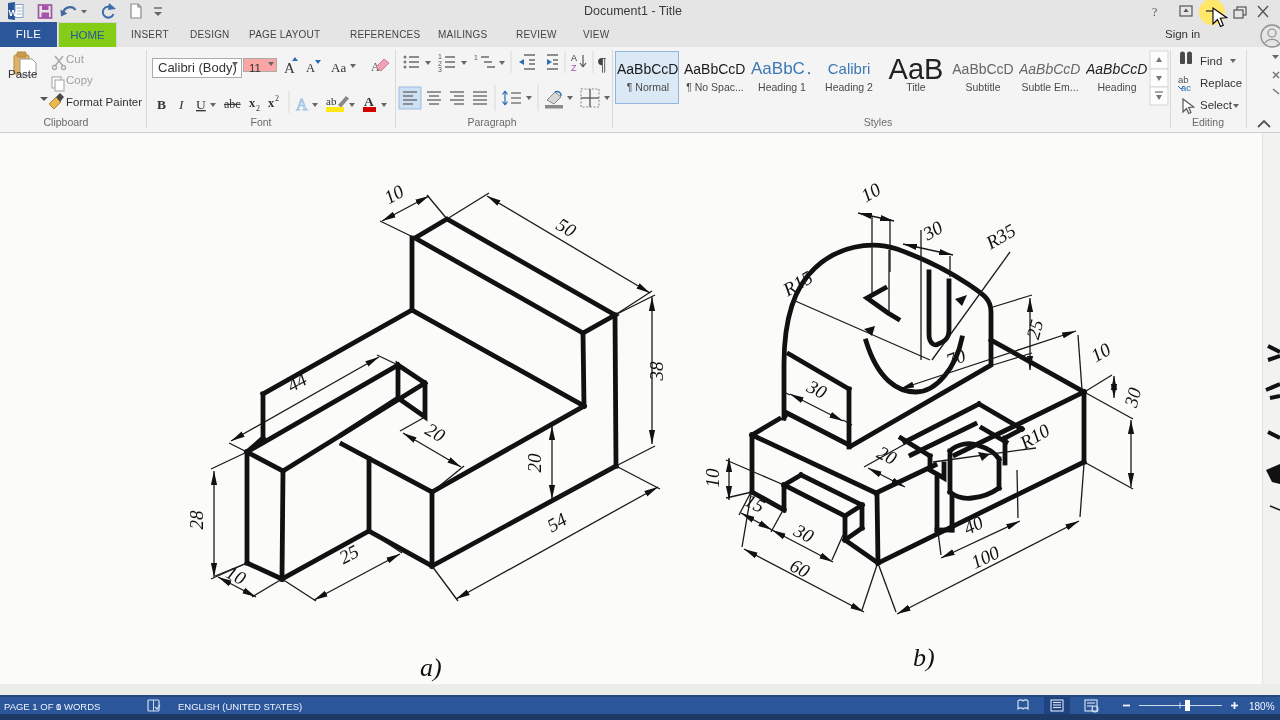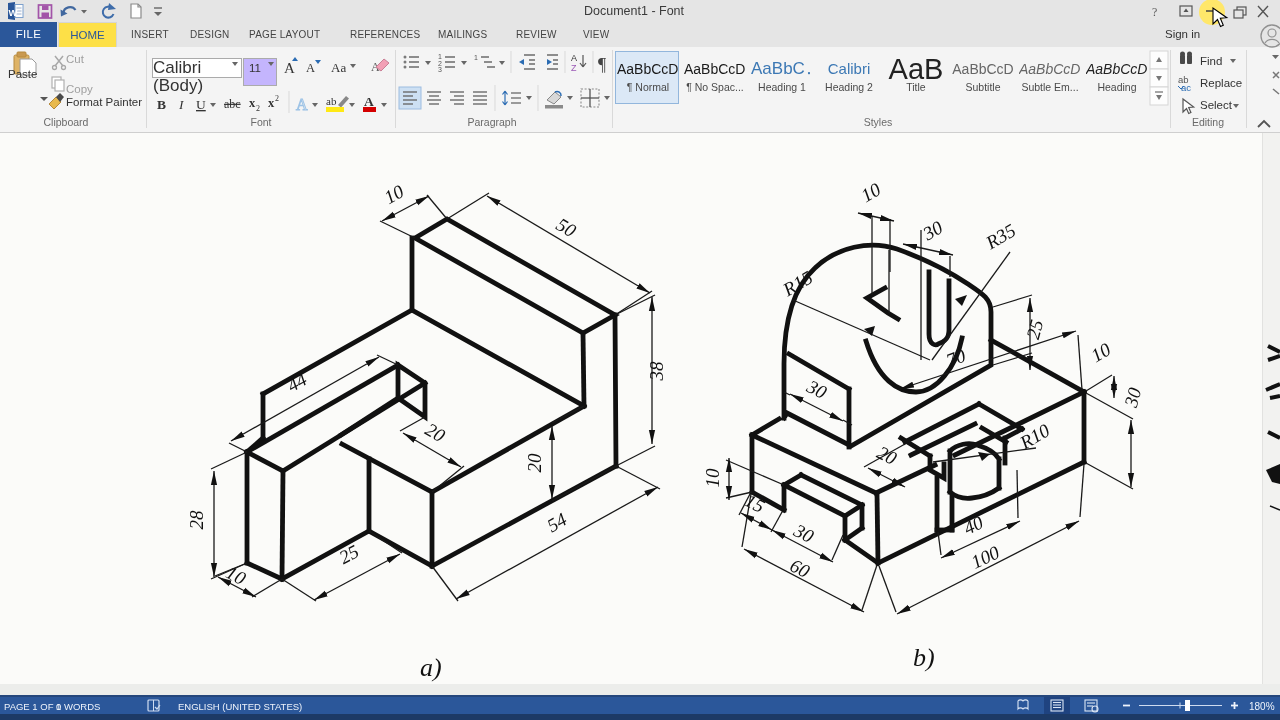--- a/index.html
+++ b/index.html
@@ -17,21 +17,21 @@
 .card .lbl{display:block;font-size:10.5px;color:#4a4a4a;margin-top:-2px;white-space:nowrap;overflow:hidden}
 </style></head>
 <body>
 <div class="abs" id="titlebar"></div>
 <div class="abs" id="tabrow"></div>
 <div class="abs" id="ribbon"></div>
 <div class="abs" id="docarea"></div>
 <div class="abs" id="statusbar"></div>
 <div class="abs" id="taskstrip"></div>
 
-<div class="abs" style="left:584px;top:4px;font-size:12.5px;color:#3b3b3b">Document1 - Font</div>
+<div class="abs" style="left:584px;top:4px;font-size:12.5px;color:#3b3b3b">Document1 - Title</div>
 
 <svg class="abs" style="left:0;top:0" width="340" height="22">
 
   <polygon points="8,3 15,2 15,20 8,19" fill="#2a5699"></polygon>
   <rect x="15" y="4.5" width="8" height="13" fill="#fdfdfd" stroke="#7da0cc" stroke-width="1"></rect>
   <line x1="16.5" y1="8" x2="21.5" y2="8" stroke="#aebfd8" stroke-width="1.2"></line>
   <line x1="16.5" y1="11" x2="21.5" y2="11" stroke="#aebfd8" stroke-width="1.2"></line>
   <line x1="16.5" y1="14" x2="21.5" y2="14" stroke="#aebfd8" stroke-width="1.2"></line>
   <text x="8.5" y="15.5" font-size="9.5" font-weight="bold" fill="#fff" font-family="Liberation Sans">W</text>
 
@@ -65,21 +65,21 @@
 
   <path d="M73 8 l0 16 l4.5 -4.5 l3 7 l2.8 -1.2 l-3 -7 l6.5 -0.6 z" fill="#fff" stroke="#000" stroke-width="1.1"></path>
 
   <circle cx="132" cy="36" r="11" fill="none" stroke="#909090" stroke-width="1.3"></circle>
   <circle cx="132" cy="33" r="4" fill="none" stroke="#909090" stroke-width="1.2"></circle>
   <path d="M125 43 a8 7 0 0 1 14 0" fill="none" stroke="#909090" stroke-width="1.2"></path>
 </svg>
 <div class="abs" style="left:1165px;top:28px;font-size:11.5px;color:#333">Sign in</div>
 
 <div class="abs" style="left:0;top:22px;width:57px;height:25px;background:#2b579a;color:#fff;font-size:11.5px;text-align:center;line-height:25px;letter-spacing:.3px">FILE</div>
-<div class="abs" style="left:58px;top:22px;width:59px;height:25px;background:#fde047;border:1px solid #d5d5d5;border-bottom:none;color:#2b579a;font-size:11.5px;text-align:center;line-height:24px">HOME</div>
+<div class="abs" style="left:58px;top:22px;width:59px;height:25px;background:#84cc16;border:1px solid #d5d5d5;border-bottom:none;color:#2b579a;font-size:11.5px;text-align:center;line-height:24px">HOME</div>
 <div class="tab" style="left:131px">INSERT</div>
 <div class="tab" style="left:190px">DESIGN</div>
 <div class="tab" style="left:249px">PAGE LAYOUT</div>
 <div class="tab" style="left:350px">REFERENCES</div>
 <div class="tab" style="left:438px">MAILINGS</div>
 <div class="tab" style="left:516px">REVIEW</div>
 <div class="tab" style="left:583px">VIEW</div>
 
 <div class="gsep" style="left:146px"></div>
 <div class="gsep" style="left:395px"></div>
@@ -100,25 +100,25 @@
   <path d="M55 9 l8 10 M63 9 l-8 10" stroke="#a8a8a8" stroke-width="1.5"></path>
   <circle cx="54.5" cy="20.5" r="2" fill="none" stroke="#a8a8a8" stroke-width="1.3"></circle>
   <circle cx="63.5" cy="20.5" r="2" fill="none" stroke="#a8a8a8" stroke-width="1.3"></circle>
   <rect x="52" y="30" width="9" height="11" fill="#fff" stroke="#b0b0b0" stroke-width="1.2"></rect>
   <rect x="55" y="33" width="9" height="11" fill="#fff" stroke="#b0b0b0" stroke-width="1.2"></rect>
   <path d="M49 57 l7 -7 5 5 -7 7 z" fill="#e8b94d" stroke="#b68a3e" stroke-width="1"></path>
   <polygon points="56,50 60,46 64,50 60,55" fill="#4a4a4a"></polygon>
 </svg>
 <div class="abs" style="left:8px;top:68px;width:35px;font-size:11.5px;color:#333">Paste</div>
 <div class="abs" style="left:66px;top:53px;font-size:11.5px;color:#a0a0a0">Cut</div>
-<div class="abs" style="left:66px;top:83px;font-size:11.5px;color:#a0a0a0">Copy</div>
+<div class="abs" style="left:66px;top:74px;font-size:11.5px;color:#a0a0a0">Copy</div>
 <div class="abs" style="left:66px;top:96px;font-size:11.5px;color:#333">Format Painter</div>
 
-<div class="abs" style="left:152px;top:58px;width:90px;height:20px;background:#fff;border:1px solid #ababab;font-size:17px;color:#333;line-height:18px;">Calibri (Body)</div>
-<div class="abs" style="left:243px;top:58px;width:34px;height:28px;background:#c4b5fd;border:1px solid #ababab;font-size:11.5px;color:#333;line-height:18px;padding-left:5px">11</div>
+<div class="abs" style="left:152px;top:58px;width:90px;height:20px;background:#fff;border:1px solid #ababab;font-size:13px;color:#333;line-height:18px;padding-left:5px">Calibri (Body)</div>
+<div class="abs" style="left:243px;top:58px;width:34px;height:14px;background:#fca5a5;border:1px solid #ababab;font-size:11.5px;color:#333;line-height:18px;padding-left:5px">11</div>
 <svg class="abs" style="left:146px;top:47px" width="250" height="86">
   <polygon points="86,15 92,15 89,19" fill="#666"></polygon>
   <polygon points="122,15 128,15 125,19" fill="#666"></polygon>
   <text x="138" y="26" font-size="15" fill="#333" font-family="Liberation Serif">A</text>
   <polygon points="149,10 152,14 146,14" fill="#2b6cb3"></polygon>
   <text x="160" y="25" font-size="12.5" fill="#333" font-family="Liberation Serif">A</text>
   <polygon points="169,13 175,13 172,17" fill="#2b6cb3"></polygon>
   <text x="185" y="25" font-size="13" fill="#333" font-family="Liberation Serif">Aa</text>
   <polygon points="204,17 210,17 207,21" fill="#666"></polygon>
   <text x="225" y="24" font-size="12" fill="#555" font-family="Liberation Serif">A</text>

